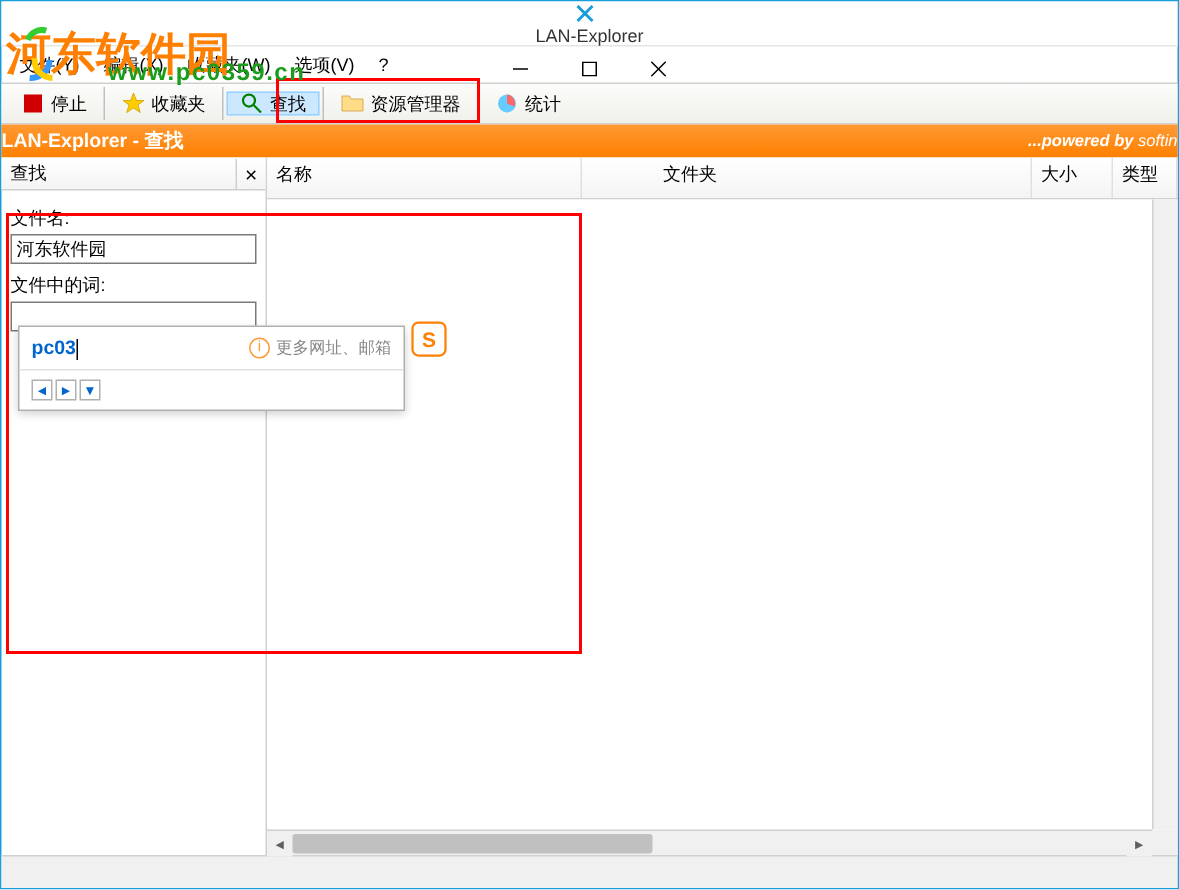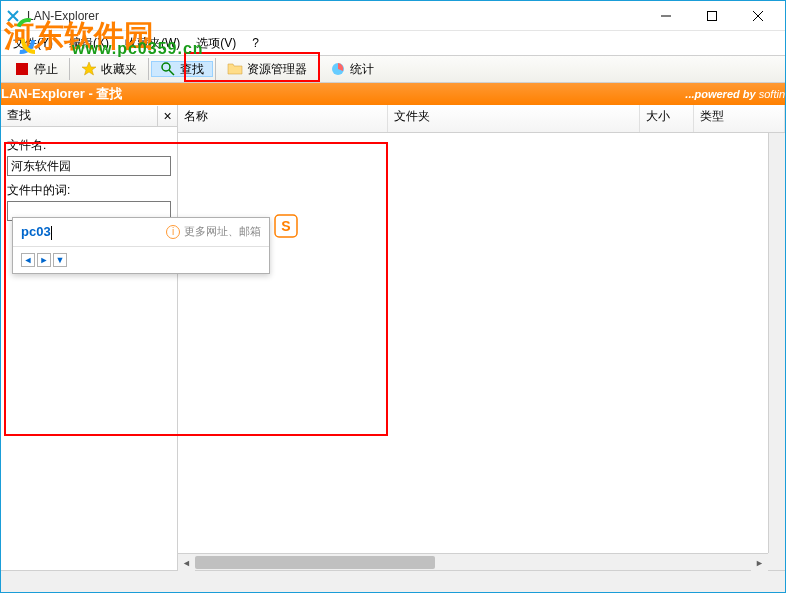--- a/index.html
+++ b/index.html
@@ -1,20 +1,20 @@
 <!DOCTYPE html>
 <html><head>
 <meta charset="utf-8">
 <style>
 * { margin: 0; padding: 0; box-sizing: border-box; font-family: "Microsoft YaHei", sans-serif; }
 body { background: #fff; width: 786px; height: 593px; overflow: hidden; position: relative; }
 
 .window { position: absolute; top: 0; left: 0; width: 786px; height: 593px; border: 1px solid #1a9dd8; background: #fff; }
 
-.titlebar { height: 30px; background: #fff; display: flex; align-items: center; padding: 0 4px; border-bottom: 1px solid #e5e5e5; }
+.titlebar { height: 30px; background: #fff; display: flex; align-items: center; padding: 0 4px; border-bottom: 1px solid #e5e5e5; flex-direction: column; }
 .titlebar-icon { width: 16px; height: 16px; margin-right: 6px; }
 .titlebar-title { font-size: 12px; color: #333; flex: 1; }
 .titlebar-controls { display: flex; }
 .titlebar-btn { width: 46px; height: 30px; display: flex; align-items: center; justify-content: center; cursor: pointer; }
 
 .menubar { height: 24px; display: flex; align-items: center; padding: 0 4px; font-size: 12px; }
 .menu-item { padding: 2px 8px; cursor: pointer; }
 
 .toolbar { height: 28px; background: linear-gradient(#fcfcfa, #f0f0eb); display: flex; align-items: center; padding: 0 4px; border-top: 1px solid #d0d0d0; border-bottom: 1px solid #d0d0d0; font-size: 12px; }
 .toolbar-btn { display: flex; align-items: center; padding: 2px 8px; cursor: pointer; height: 16px; border: 1px solid transparent; }
@@ -38,21 +38,21 @@
 .sidebar-header-label { flex: 1; padding: 0 6px; font-size: 12px; }
 .sidebar-header-close { width: 20px; height: 20px; display: flex; align-items: center; justify-content: center; font-size: 14px; cursor: pointer; border-left: 1px solid #d0d0d0; }
 .sidebar-body { padding: 10px 6px; font-size: 12px; position: relative; }
 .form-label { margin-bottom: 2px; }
 .form-input { width: 100%; height: 20px; border: 1px solid #7a7a7a; font-size: 12px; padding: 0 3px; margin-bottom: 6px; }
 
 .main { flex: 1; display: flex; flex-direction: column; position: relative; }
 .columns { height: 28px; display: flex; border-bottom: 1px solid #d0d0d0; background: linear-gradient(#fff, #f4f4f4); font-size: 12px; }
 .col-header { padding: 3px 6px; border-right: 1px solid #e0e0e0; }
 .col-name { width: 210px; }
-.col-folder { width: 252px; }
+.col-folder { width: 252px; margin-left: 48px; }
 .col-size { width: 54px; }
 .col-type { flex: 1; }
 .main-body { flex: 1; background: #fff; position: relative; }
 .scrollbar-h { position: absolute; bottom: 0; left: 0; right: 17px; height: 17px; background: #f0f0f0; border-top: 1px solid #d0d0d0; }
 .scrollbar-h-thumb { position: absolute; left: 17px; top: 2px; height: 13px; width: 240px; background: #c0c0c0; border-radius: 2px; }
 .scrollbar-h-btn { position: absolute; width: 17px; height: 17px; top: 0; background: #f0f0f0; display: flex; align-items: center; justify-content: center; font-size: 9px; color: #606060; }
 .scrollbar-corner { position: absolute; bottom: 0; right: 0; width: 17px; height: 17px; background: #f0f0f0; }
 .scrollbar-v { position: absolute; top: 0; right: 0; bottom: 17px; width: 17px; background: #f0f0f0; border-left: 1px solid #d0d0d0; }
 
 .statusbar { height: 22px; border-top: 1px solid #d0d0d0; background: #f0f0f0; }

